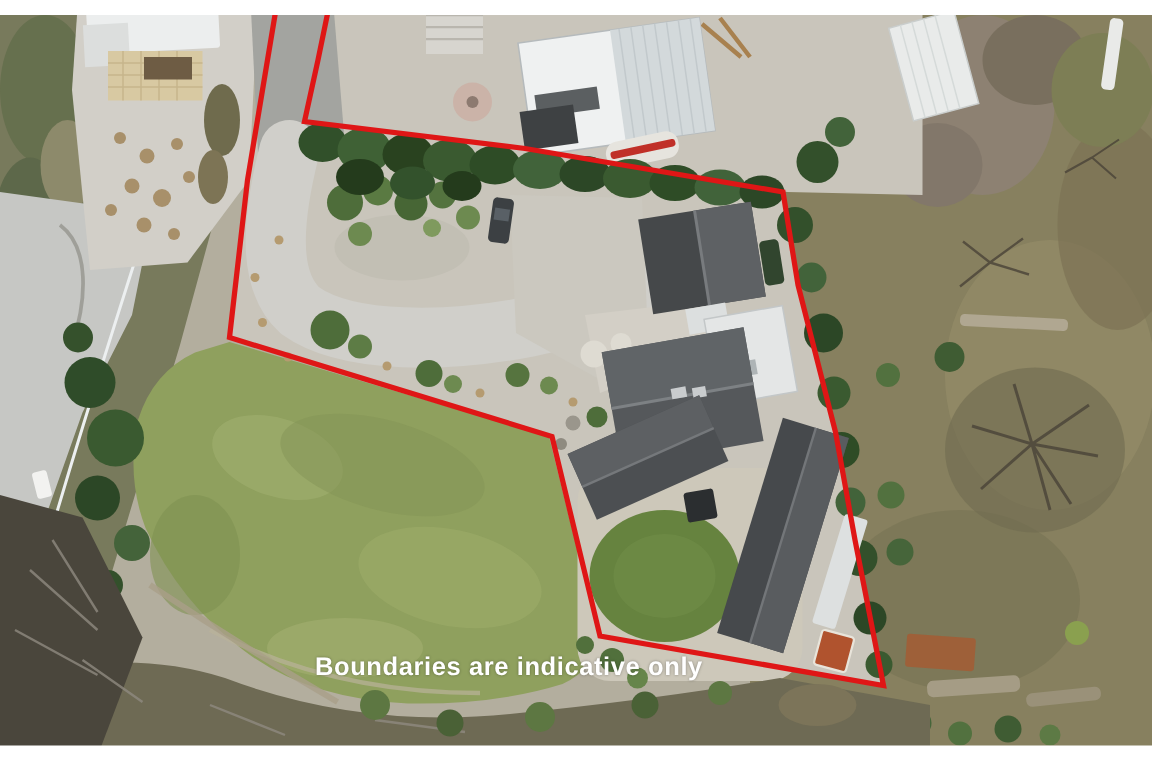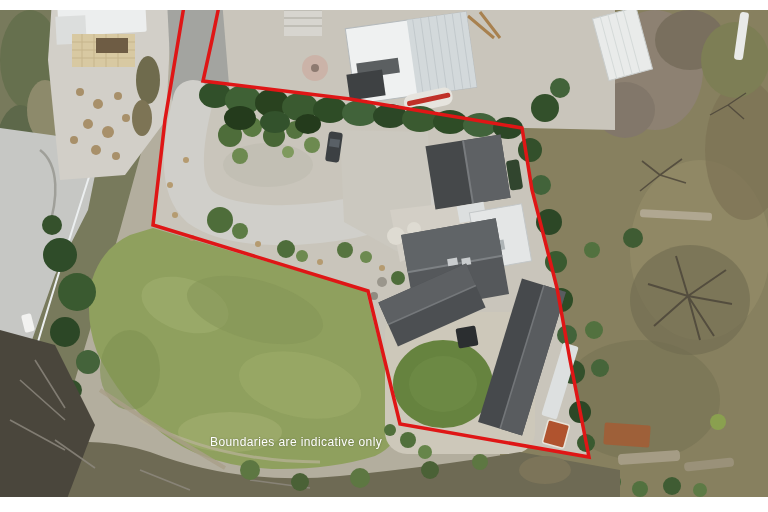--- a/index.html
+++ b/index.html
@@ -1,20 +1,20 @@
 <!DOCTYPE html>
 <html><head>
 <meta charset="utf-8">
 <style>
   html,body{margin:0;padding:0;background:#fff;}
   .frame{position:relative;width:768px;height:512px;overflow:hidden;background:#fff;
          font-family:"Liberation Sans", sans-serif;}
   .photo{position:absolute;left:0;top:0;width:768px;height:512px;}
-  .disclaimer{position:absolute;left:210px;top:435px;color:#fff;font-size:12px;
-              font-weight:normal;letter-spacing:.4px;text-shadow:0 0 2px rgba(0,0,0,.35);
+  .disclaimer{position:absolute;left:210px;top:435px;color:#fff;font-size:17px;
+              font-weight:bold;letter-spacing:.4px;text-shadow:0 0 2px rgba(0,0,0,.35);
               user-select:none;}
 </style>
 </head>
 <body>
 
 <div class="frame">
   <svg class="photo" viewBox="0 0 768 512">
 
     <rect x="0" y="0" width="768" height="512" fill="#b3ae9e"></rect>
 

